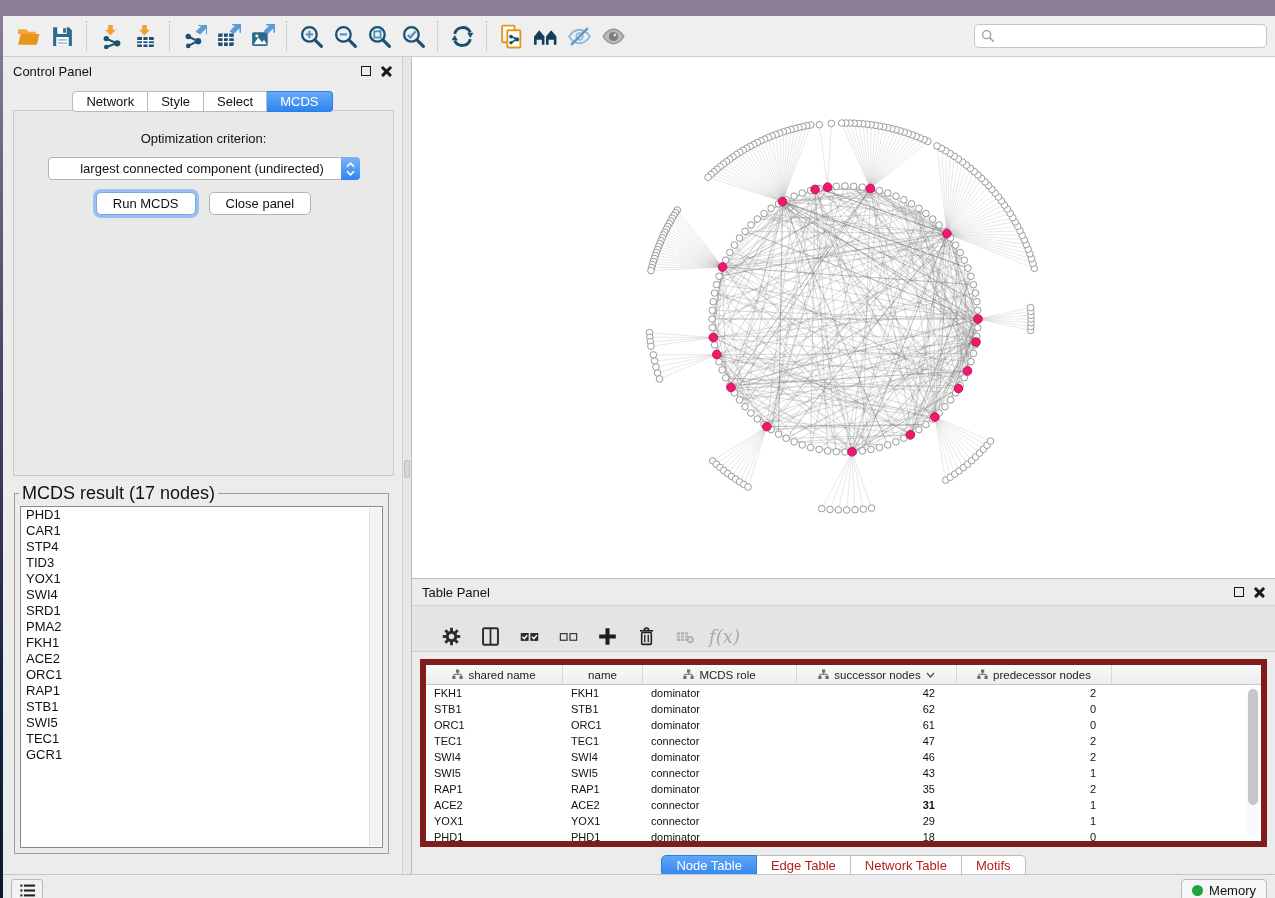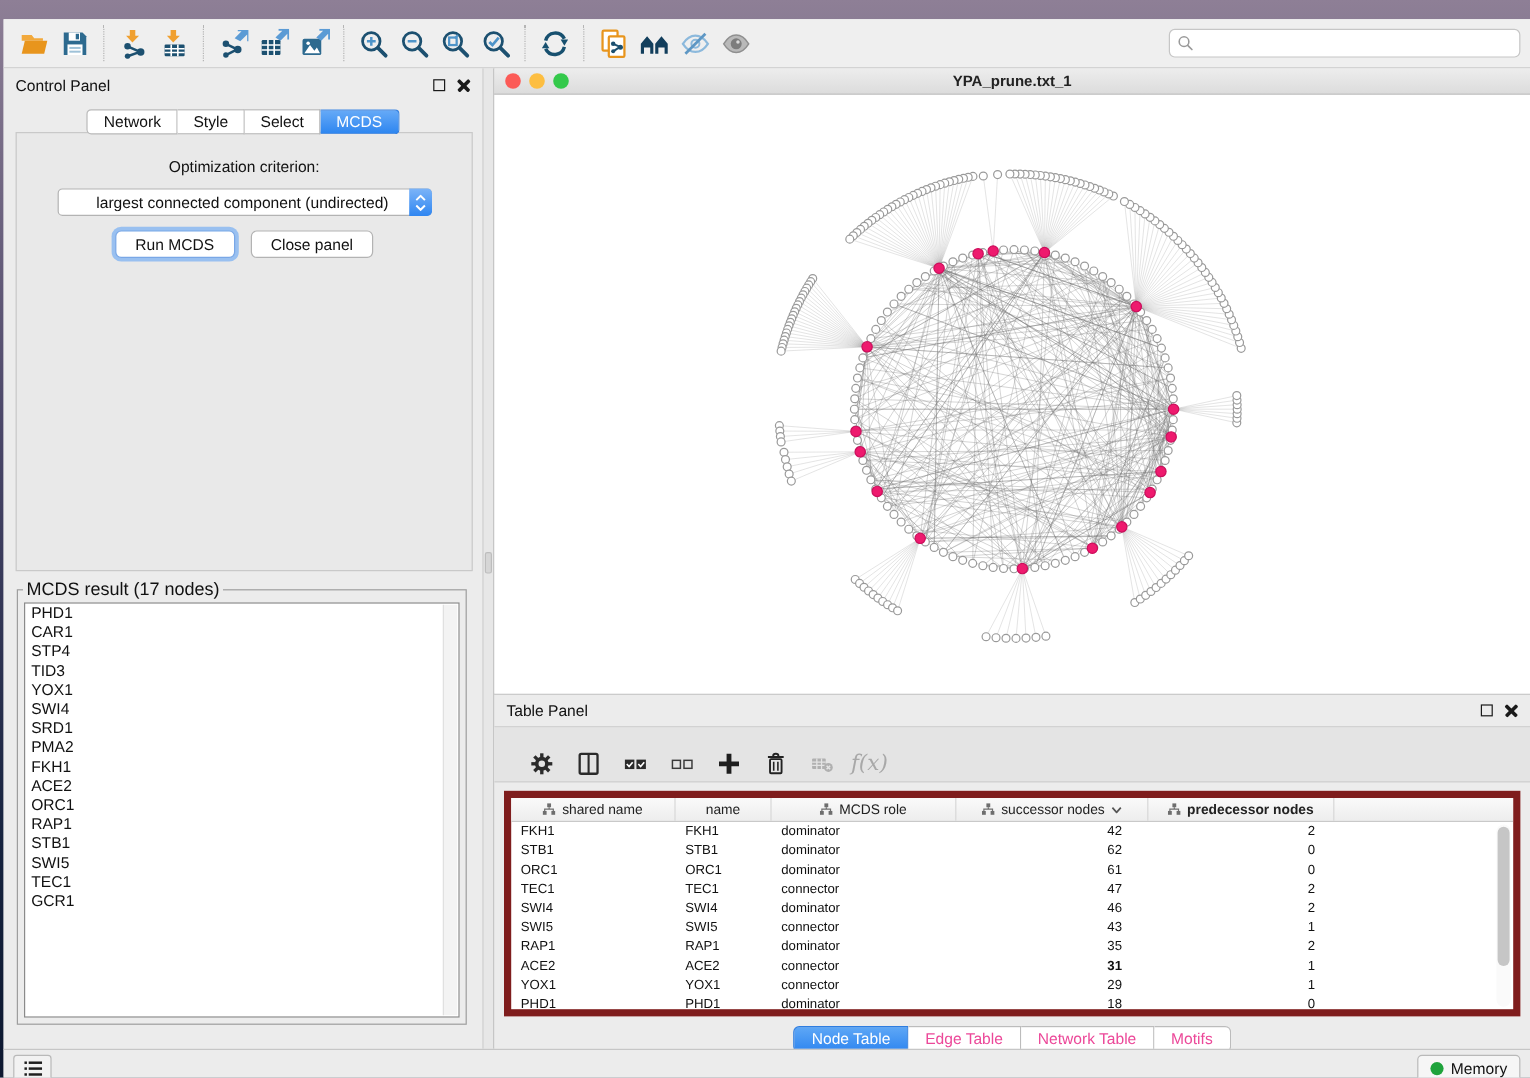--- a/index.html
+++ b/index.html
@@ -49,21 +49,21 @@
     background:linear-gradient(180deg,#7cb4f8,#2f86f1); display:flex; flex-direction:column;
     align-items:center; justify-content:center; gap:2px; }
   .dd-stepper svg { width:9px; height:6px; }
   .btn-row { margin-top:12px; display:flex; justify-content:center; gap:13px; }
   .mac-btn { height:23px; padding:0 16px; background:#fff; border:1px solid #b3b3b3; border-radius:5px;
     font-size:13px; color:#111; cursor:pointer; font-family:"Liberation Sans",sans-serif; }
   .mac-btn.focused { box-shadow:0 0 0 3px rgba(110,170,245,.65); border-color:#79a7e6; }
 
   .result-group { position:absolute; left:11px; right:13px; top:426px; bottom:20px;
     border:1px solid #9e9e9e; background:#ECECEC; }
-  .result-group legend { font-size:15px; color:#111; padding:0 3px; margin-left:4px; }
+  .result-group legend { font-size:18px; color:#111; padding:0 3px; margin-left:4px; }
   .result-list { position:absolute; left:5px; right:5px; top:2px; bottom:5px; background:#fff;
     border:1px solid #8a8a8a; overflow:hidden; text-align:left; }
   .result-item { font-size:13px; line-height:16px; padding-left:5px; color:#111; }
   .list-track { position:absolute; top:1px; bottom:1px; right:1px; width:12px; background:#f3f3f3;
     border-left:1px solid #e0e0e0; }
 
   
   .vsplitter { position:absolute; top:41px; left:399px; width:10px; bottom:32px; background:#E7E7E7;
     border-left:1px solid #cfcfcf; border-right:1px solid #bdbdbd; cursor:col-resize; }
   .vs-handle { position:absolute; top:403px; left:1px; width:6px; height:18px; background:#d6d6d6;
@@ -97,21 +97,21 @@
     border-bottom:1px solid #c9c9c9; }
   .t-hcell { display:flex; align-items:center; justify-content:center; gap:5px; font-size:11.5px; color:#222;
     border-right:1px solid #d8d8d8; height:100%; cursor:pointer; }
   .t-hcell:last-child { border-right:none; }
   .t-row { display:flex; height:16px; align-items:center; }
   .t-cell { font-size:11px; color:#111; overflow:hidden; white-space:nowrap; }
   .t-scroll { position:absolute; top:22px; bottom:2px; right:2px; width:12px; background:#fafafa; border-radius:6px; }
   .t-thumb { position:absolute; top:2px; right:1px; width:10px; height:116px; background:#c6c6c6; border-radius:5px; }
 
   .tp-tabs { position:absolute; left:0; right:0; top:276px; display:flex; justify-content:center; }
-  .tp-tab { height:22px; line-height:20px; padding:0 14px; font-size:13px; background:#fff; color:#ec4899;
+  .tp-tab { height:22px; line-height:20px; padding:0 14px; font-size:13px; background:#fff; color:#b91c1c;
     border:1px solid #bcbcbc; border-left:none; cursor:pointer; }
   .tp-tab:first-child { border-left:1px solid #bcbcbc; border-radius:5px 0 0 5px; }
   .tp-tab:last-child { border-radius:0 5px 5px 0; }
   .tp-tab.active { background:linear-gradient(180deg,#5ea7f6,#2f86f0); color:#fff; border-color:#2e7de0; }
 
   
   .status-bar { position:absolute; left:0; right:0; bottom:0; height:32px; background:#ECECEC;
     border-top:1px solid #c6c6c6; display:flex; align-items:center; padding:0 8px; }
   .sb-left-btn { width:32px; height:23px; background:#f2f2f2; border:1px solid #b9b9b9; border-radius:3px;
     display:flex; align-items:center; justify-content:center; cursor:pointer; }
@@ -348,28 +348,20 @@
     </fieldset>
   </div>
 
   <div class="vsplitter">
     <div class="vs-handle"></div>
   </div>
 
   <div class="right-side">
 
     <div class="network-window">
-      <div class="net-titlebar">
-        <div class="tl-group">
-          <span class="tl" id="tl-red" style="background: rgb(252, 91, 87);"></span>
-          <span class="tl" id="tl-yellow" style="background: rgb(253, 190, 65);"></span>
-          <span class="tl" id="tl-green" style="background: rgb(52, 201, 75);"></span>
-        </div>
-        <span class="net-title">YPA_prune.txt_1</span>
-      </div>
       <div class="net-canvas">
         <svg id="net-svg" width="863" height="499">
             <g>
               <line x1="370.56028214947656" y1="144.5679701497627" x2="322.4145415637615" y2="335.8908409916071" stroke="rgba(110,110,110,0.32)" stroke-width="0.75"></line>
               <line x1="370.56028214947656" y1="144.5679701497627" x2="398.57706700136475" y2="133.5318651035539" stroke="rgba(110,110,110,0.32)" stroke-width="0.75"></line>
               <line x1="370.56028214947656" y1="144.5679701497627" x2="304.5318651035539" y2="296.4229329986352" stroke="rgba(110,110,110,0.32)" stroke-width="0.75"></line>
               <line x1="370.56028214947656" y1="144.5679701497627" x2="564.8621665627168" y2="279.3599835652669" stroke="rgba(110,110,110,0.32)" stroke-width="0.75"></line>
               <line x1="370.56028214947656" y1="144.5679701497627" x2="366.49999999999994" y2="377.1813787033303" stroke="rgba(110,110,110,0.32)" stroke-width="0.75"></line>
               <line x1="370.56028214947656" y1="144.5679701497627" x2="301.13783343728323" y2="279.3599835652668" stroke="rgba(110,110,110,0.32)" stroke-width="0.75"></line>
               <line x1="370.56028214947656" y1="144.5679701497627" x2="520.6929934083091" y2="361.9946943947041" stroke="rgba(110,110,110,0.32)" stroke-width="0.75"></line>
@@ -1264,21 +1256,21 @@
                 </g>
                 <g stroke="#6e6e6e" stroke-width="1" fill="none">
                   <path d="M5.6 3.7v1.6M1.9 6.8V5.3h7.2v1.5"></path>
                 </g>
               </svg>
               <span>successor nodes</span>
               <svg width="9" height="6" viewBox="0 0 9 6">
                 <path d="M1 1l3.5 4L8 1" fill="none" stroke="#555" stroke-width="1.4"></path>
               </svg>
             </div>
-            <div class="t-hcell" style="width: 155px; font-weight: bold;">
+            <div class="t-hcell" style="width: 155px;">
               <svg width="11" height="11" viewBox="0 0 11 11">
                 <g fill="#6e6e6e">
                   <rect x="4" y="0.5" width="3.2" height="3.2"></rect>
                   <rect x="0.3" y="6.8" width="3.2" height="3.2"></rect>
                   <rect x="7.5" y="6.8" width="3.2" height="3.2"></rect>
                 </g>
                 <g stroke="#6e6e6e" stroke-width="1" fill="none">
                   <path d="M5.6 3.7v1.6M1.9 6.8V5.3h7.2v1.5"></path>
                 </g>
               </svg>

